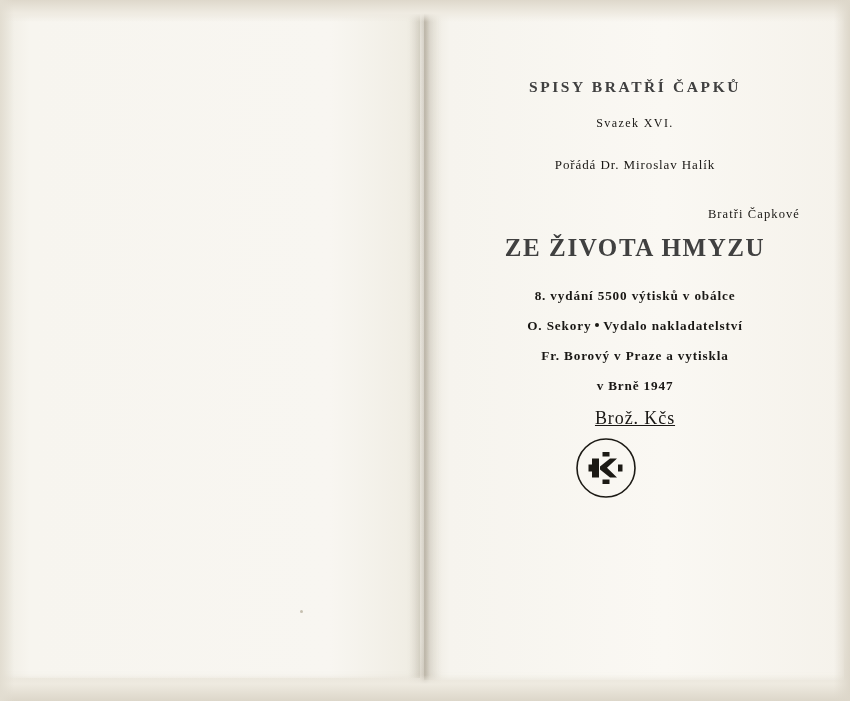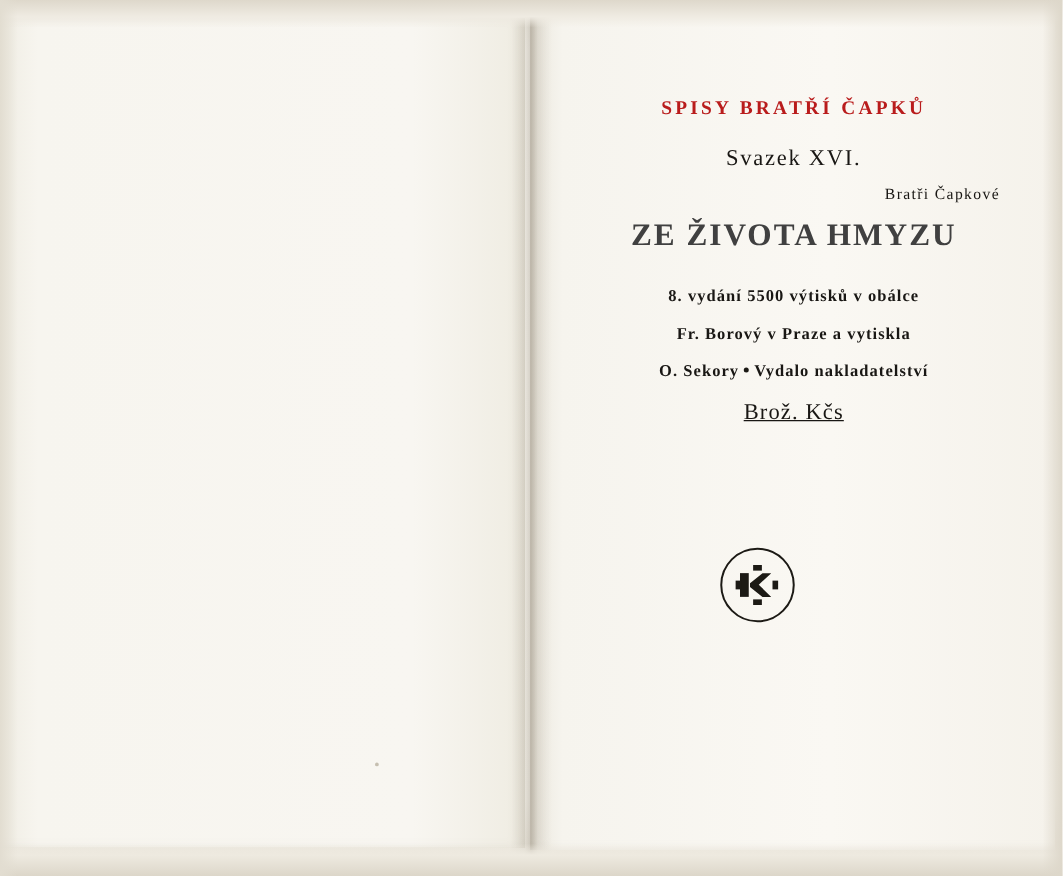--- a/index.html
+++ b/index.html
@@ -110,26 +110,26 @@
     width: 330px;
     text-align: center;
     color: #191714;
   }
 
   .series-title {
     font-size: 15.5px;
     letter-spacing: 2.6px;
     font-weight: 600;
     margin: 0 0 20px 0;
-    color: #b91c1c;
+    color: #404040;
   }
   .volume {
-    font-size: 18px;
+    font-size: 12px;
     letter-spacing: 1.4px;
-    margin: 0 0 11px 0;
+    margin: 0 0 26px 0;
   }
   .editor {
     font-size: 13px;
     letter-spacing: 0.9px;
     margin: 0 0 34px 0;
   }
   .authors {
     font-size: 12.5px;
     letter-spacing: 1.1px;
     margin: 0 0 12px 0;
@@ -195,28 +195,30 @@
 
   <div class="gutter"></div>
   <div class="top-edge"></div>
   <div class="bottom-edge"></div>
   <div class="left-edge"></div>
   <div class="right-edge"></div>
 
   <div class="colophon">
     <div class="series-title">SPISY BRATŘÍ ČAPKŮ</div>
     <div class="volume">Svazek XVI.</div>
+    <div class="editor">Pořádá Dr. Miroslav Halík</div>
     <div class="authors">Bratři Čapkové</div>
     <div class="main-title">ZE ŽIVOTA HMYZU</div>
 
     <div class="imprint-line">8. vydání 5500 výtisků v obálce</div>
-    <div class="imprint-line">Fr. Borový v Praze a vytiskla</div>
     <div class="imprint-line">
       <span>O. Sekory</span><span class="sep-dot"></span><span>Vydalo nakladatelství</span>
     </div>
+    <div class="imprint-line">Fr. Borový v Praze a vytiskla</div>
+    <div class="imprint-line last">v Brně 1947</div>
 
     <div class="price-line">Brož.     Kčs</div>
   </div>
 
   <div class="logo-wrap">
     <svg width="64" height="64" viewBox="0 0 64 64" aria-hidden="true">
       <circle cx="32" cy="32" r="29" fill="none" stroke="#1c1a15" stroke-width="1.6"></circle>
       <g fill="#1c1a15">
 
         <rect x="18" y="22.5" width="7" height="19"></rect>

